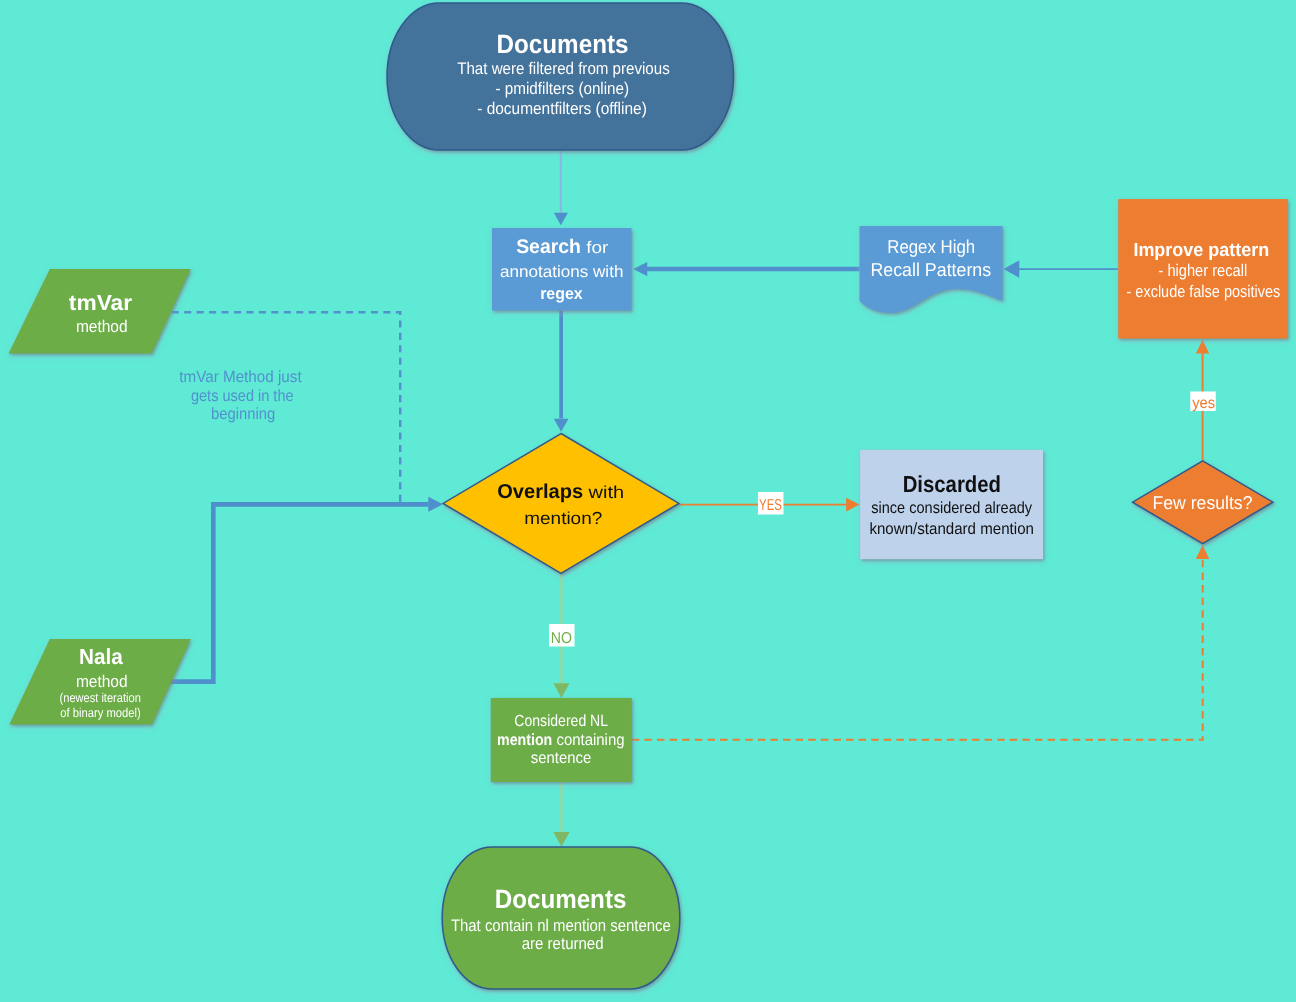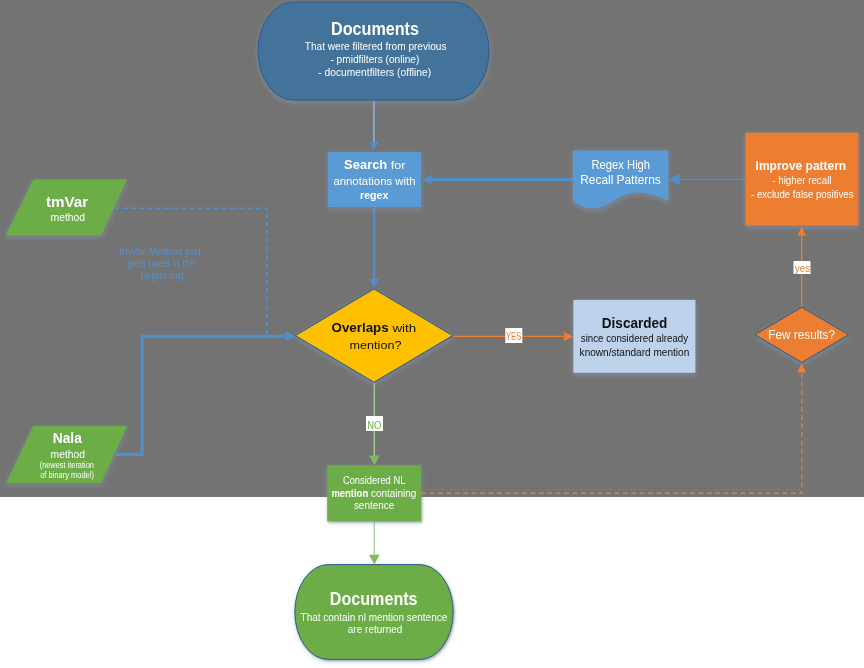--- a/index.html
+++ b/index.html
@@ -1,17 +1,17 @@
 <!DOCTYPE html>
 <html><head>
 <meta charset="utf-8">
 <style>
   html,body{margin:0;padding:0;background:#ffffff;}
   body{width:864px;height:668px;overflow:hidden;font-family:"Liberation Sans",sans-serif;}
-  #stage{position:relative;width:864px;height:497px;background:#737373;}
+  #stage{position:relative;width:864px;height:668px;background:#5eead4;}
   svg#canvas{position:absolute;left:0;top:0;display:block;}
   text{font-family:"Liberation Sans",sans-serif;}
 </style>
 </head>
 <body>
 
 <div id="stage">
 <svg id="canvas" width="864" height="668" viewBox="0 0 864 668">
   <defs>
     <filter id="sh" x="-40%" y="-40%" width="190%" height="190%" color-interpolation-filters="sRGB">

